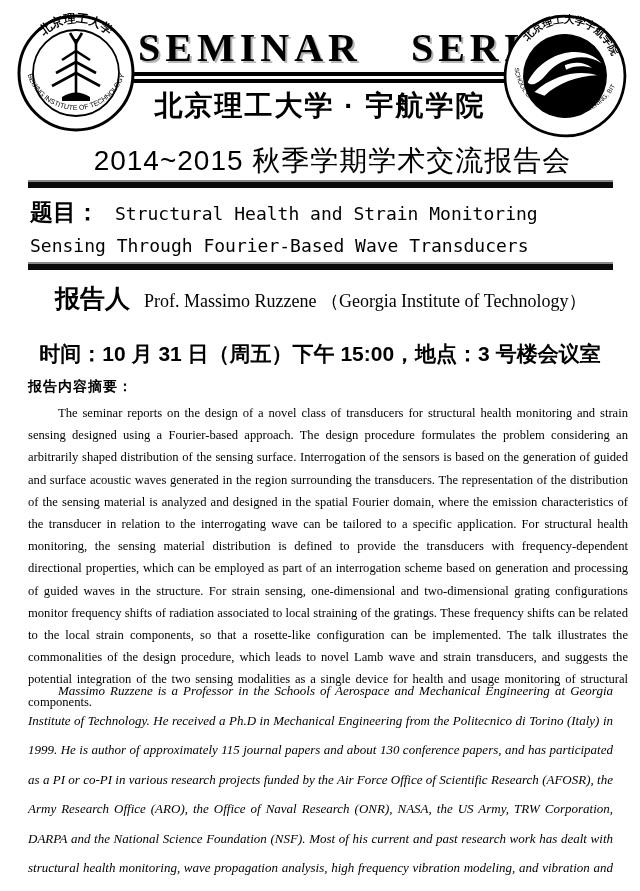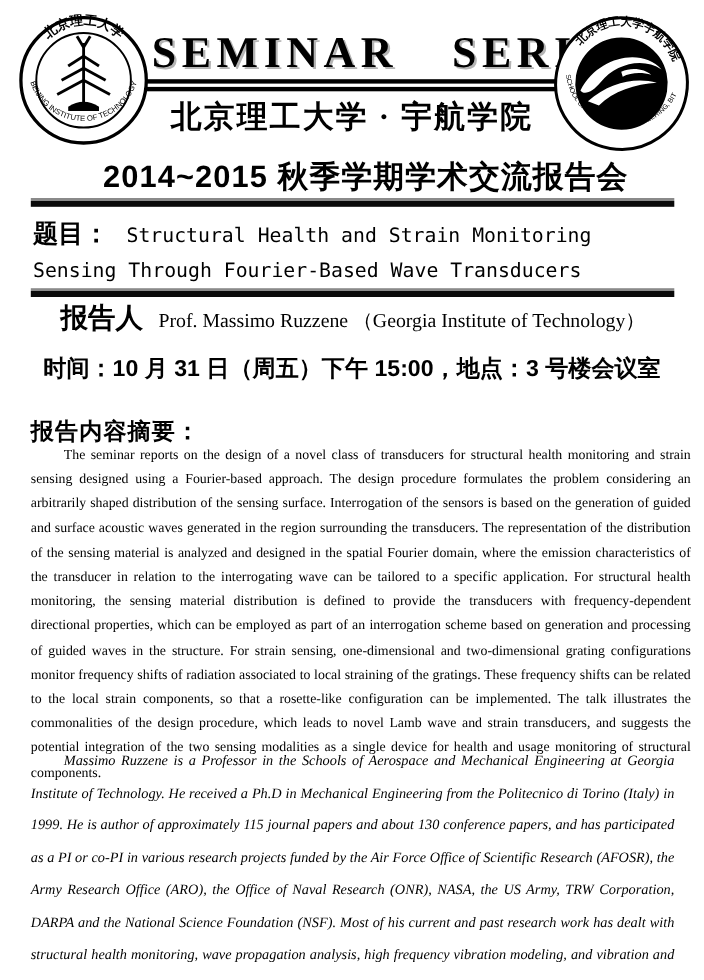--- a/index.html
+++ b/index.html
@@ -18,55 +18,55 @@
   .logo-right{left:502px;top:10px;width:126px;height:132px;transform:rotate(10deg);}
   .seminar-title{
     position:absolute;left:138px;right:138px;top:24px;text-align:center;z-index:2;
     font-family:"Liberation Serif",serif;font-weight:bold;font-size:40px;
     letter-spacing:5px;word-spacing:34px;white-space:nowrap;
     text-shadow:2px 2px 0 #b5b5b5;
   }
   .school-line{
     position:absolute;left:130px;right:130px;top:87px;text-align:center;z-index:2;
     font-size:28px;letter-spacing:2px;white-space:nowrap;font-weight:600;
-    font-family:Liberation Serif, serif;
+    font-family:Liberation Sans, sans-serif;
   }
   
   .season-title{
     position:absolute;left:0;right:0;top:142px;text-align:center;
-    font-family:"Liberation Sans",sans-serif;font-weight:bold;font-size:28px;letter-spacing:1px;padding-left:25px;
+    font-family:"Liberation Sans",sans-serif;font-weight:normal;font-size:28px;letter-spacing:1px;padding-left:25px;
   }
   .rule{
     position:absolute;left:28px;right:27px;height:8px;
     background:linear-gradient(to bottom,#8a8a8a 0%,#8a8a8a 30%,#0a0a0a 30%,#0a0a0a 100%);
   }
   .rule-1{top:180px;}
   .rule-2{top:262px;}
   .topic-block{
     position:absolute;left:30px;right:26px;top:197px;line-height:31px;text-align:left;
   }
   .topic-label{
     font-family:"Liberation Sans",sans-serif;font-weight:bold;font-size:23px;margin-right:16px;
   }
   .topic-text{
     font-family:"DejaVu Sans Mono","Liberation Mono",monospace;font-size:18px;text-align:right;
   }
-  .speaker-row{position:absolute;left:55px;right:26px;top:272px;white-space:nowrap;}
+  .speaker-row{position:absolute;left:55px;right:26px;top:282px;white-space:nowrap;}
   .speaker-label{
     font-family:"Liberation Sans",sans-serif;font-weight:bold;font-size:25px;margin-right:14px;
   }
   .speaker-text{font-family:"Liberation Serif",serif;font-size:18px;}
   .time-row{
-    position:absolute;left:0;right:0;top:321px;text-align:center;white-space:nowrap;
+    position:absolute;left:0;right:0;top:340px;text-align:center;white-space:nowrap;
     font-family:"Liberation Sans",sans-serif;font-weight:600;font-size:21px;
   }
   
   .section-heading{
     position:absolute;left:28px;font-family:"Liberation Serif",serif;
-    font-weight:bold;font-size:21px;letter-spacing:1px;
+    font-weight:bold;font-size:14px;letter-spacing:1px;
   }
   .abstract-heading{top:378px;}
   .abstract-body{
     position:absolute;left:28px;right:12px;top:402px;margin:0;
     font-family:"Liberation Serif",serif;font-size:12.6px;line-height:22.2px;
     text-align:justify;text-indent:30px;
   }
   .bio-heading{top:652px;}
   .bio-body{
     position:absolute;left:28px;right:27px;top:676px;margin:0;

